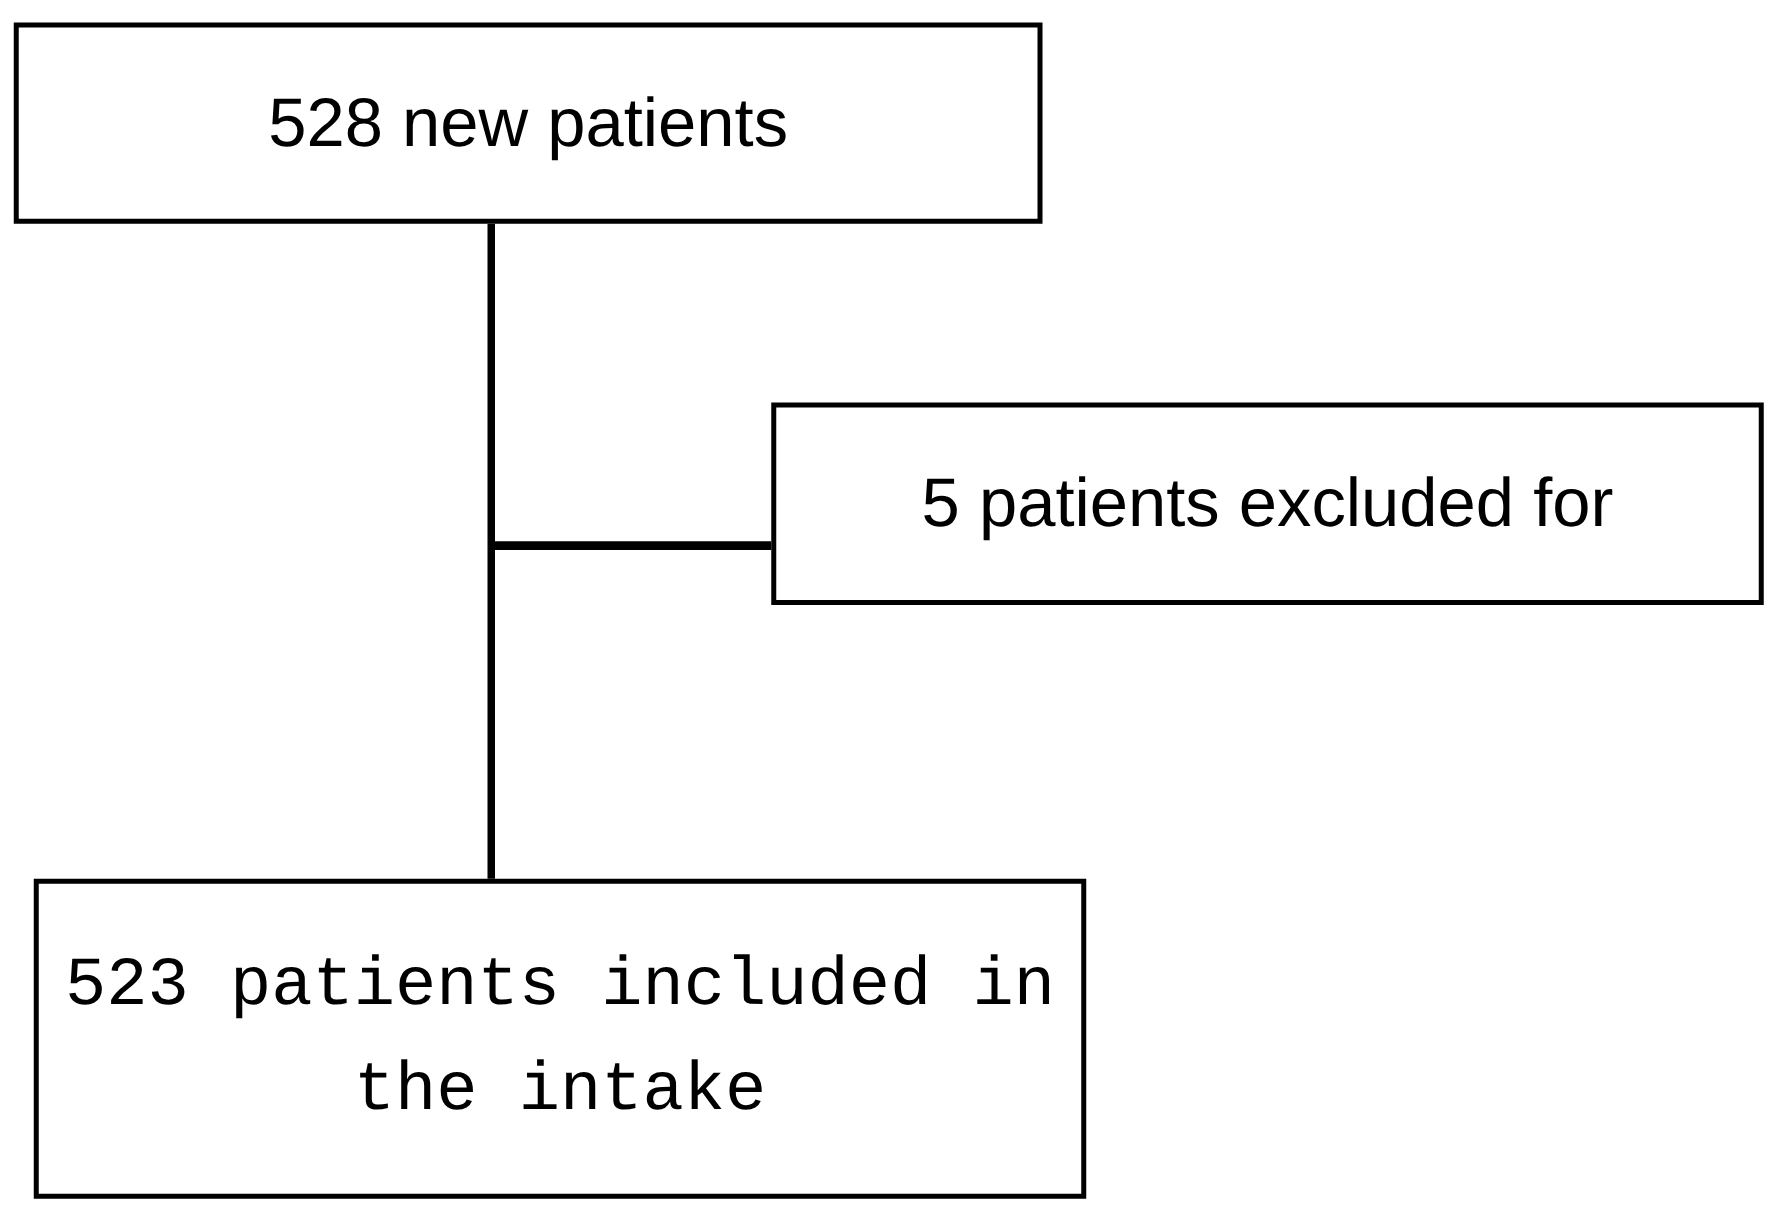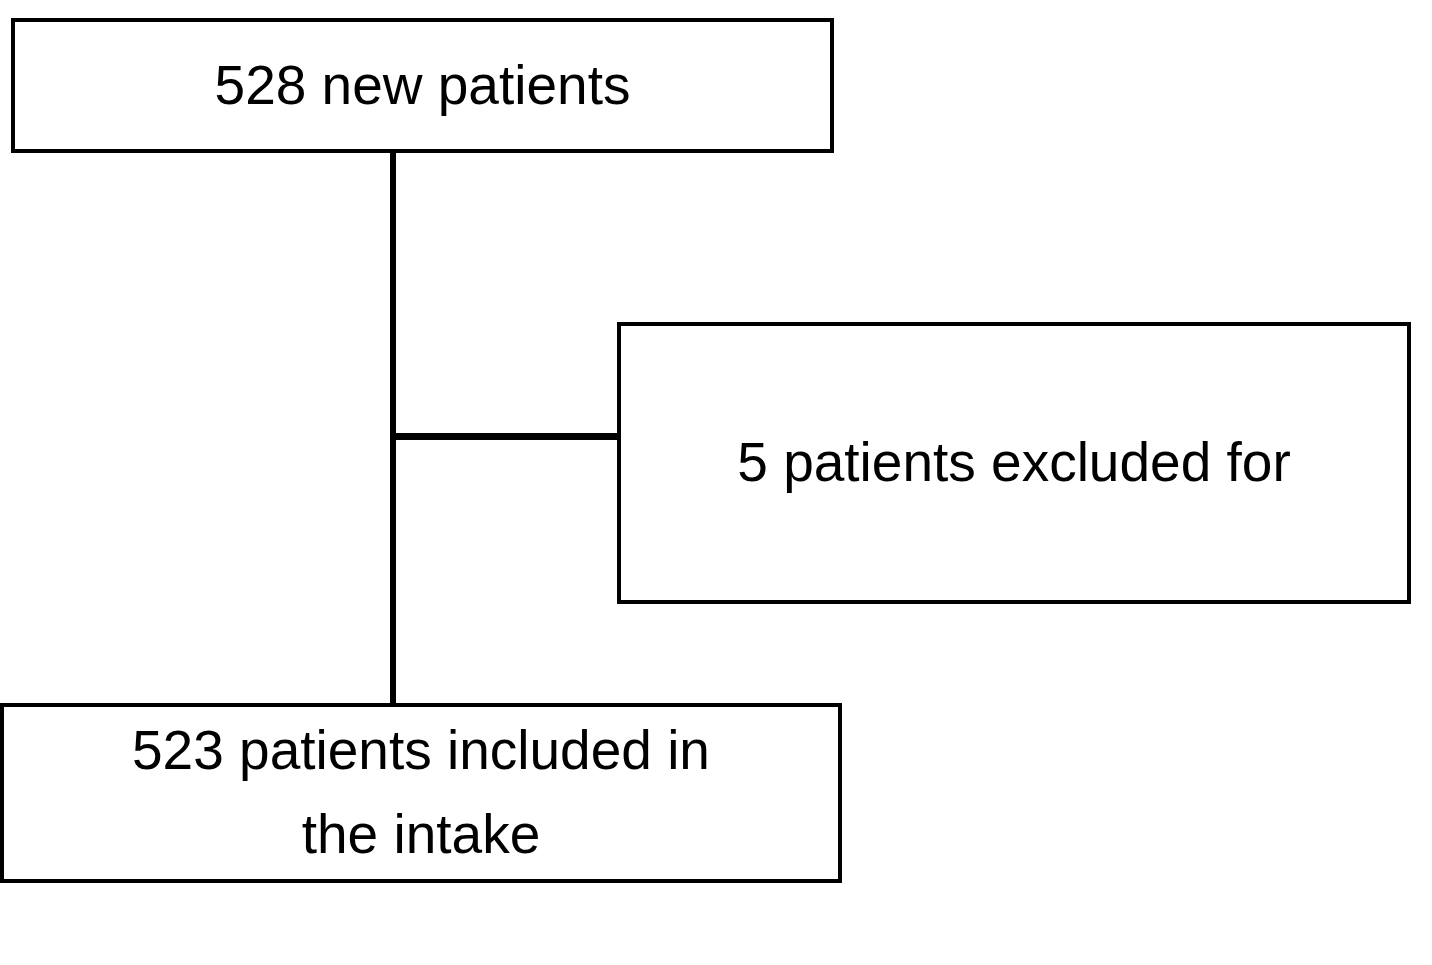--- a/index.html
+++ b/index.html
@@ -26,33 +26,34 @@
     justify-content: center;
     text-align: center;
     font-size: 55px;
     line-height: 1.52;
     color: #000000;
   }
   .node-top {
     left: 11px;
     top: 18px;
     width: 823px;
-    height: 135px;
+    height: 161px;
   }
   .node-excluded {
     left: 617px;
     top: 322px;
     width: 794px;
-    height: 282px;
+    height: 162px;
   }
   .node-included {
-    left: 0;
+    left: 27px;
     top: 703px;
     width: 842px;
-    height: 180px;
+    height: 256px;
+    font-family: Liberation Mono, monospace;
   }
   .connector {
     position: absolute;
     background: #000000;
   }
   .connector-vertical {
     left: 390px;
     top: 153px;
     width: 6px;
     height: 552px;

